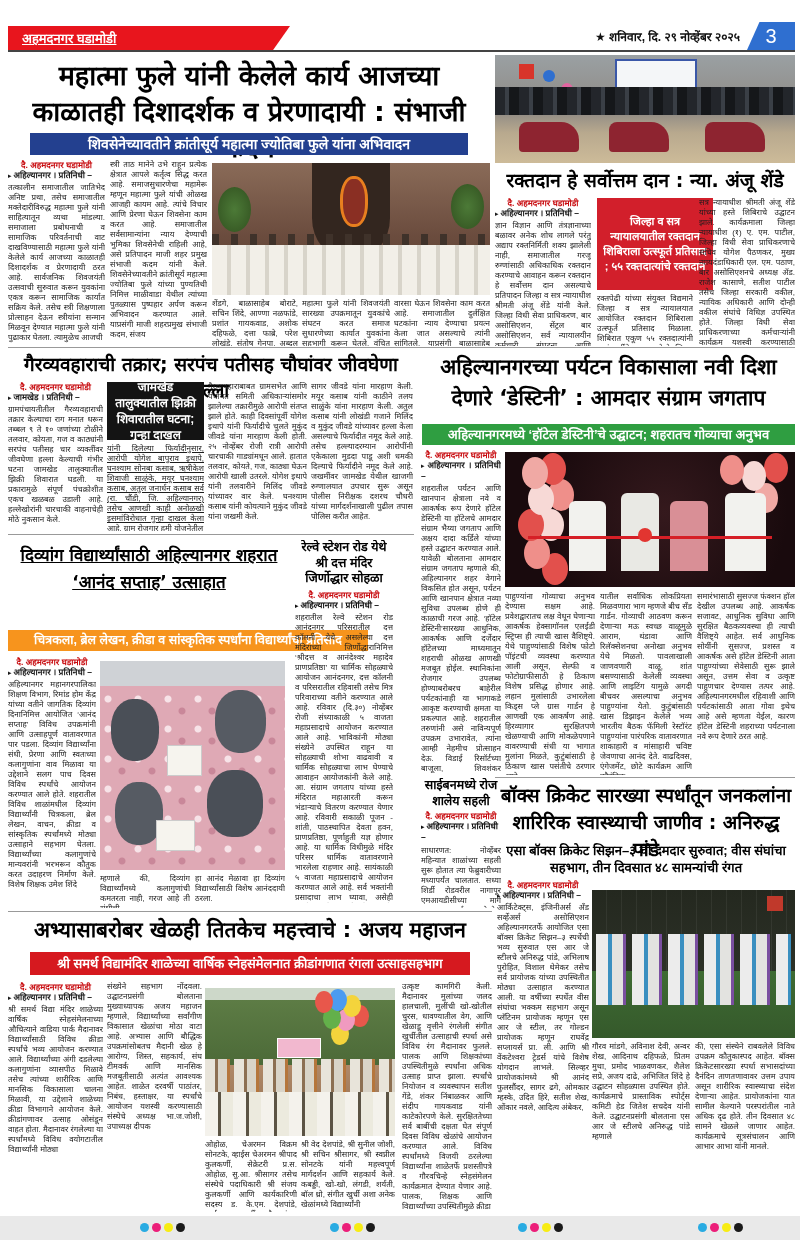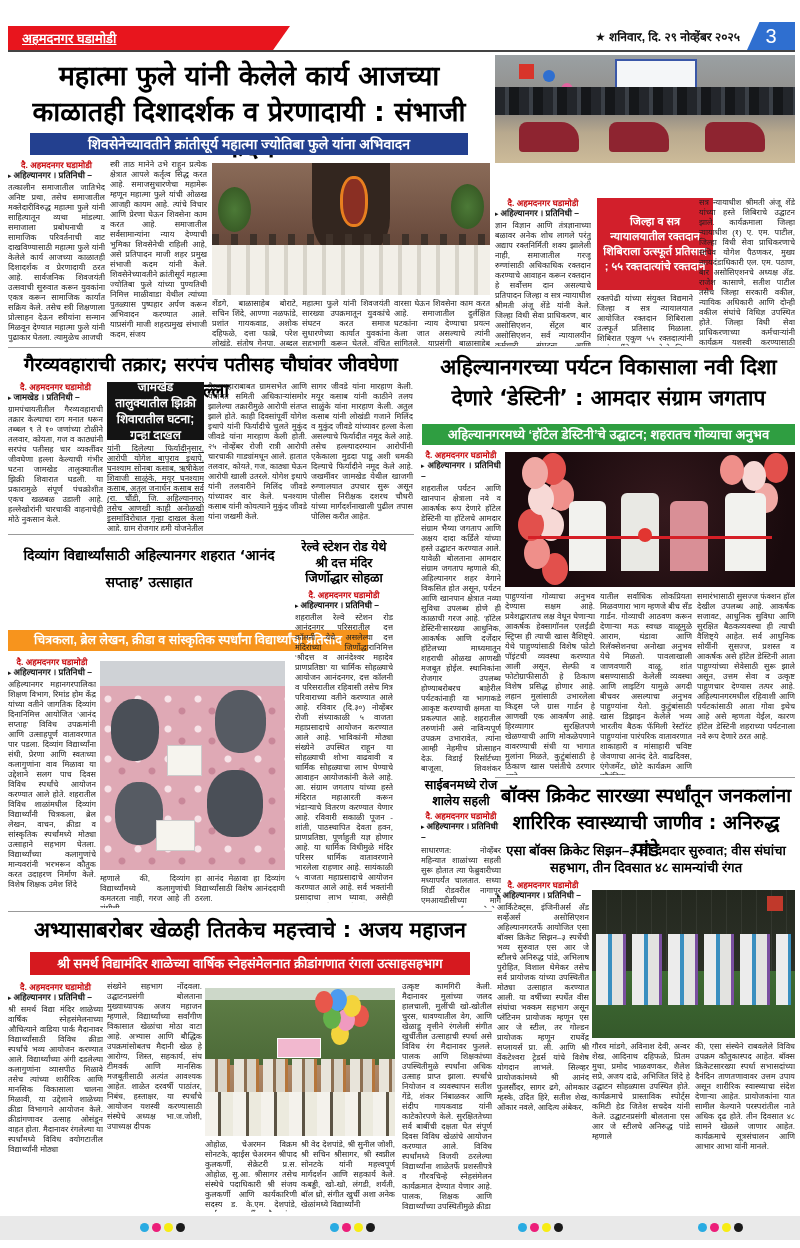--- a/index.html
+++ b/index.html
@@ -76,20 +76,21 @@
   <div class="photo" style="left:495px;top:55px;width:300px;height:108px;background:linear-gradient(180deg,#9aa0a3 0%,#8f8a84 52%,#b8a98e 72%,#cdbb99 100%);">
     <span style="left:40%;top:4%;width:26%;height:40%;background:#f4f6f8;border:2px solid #3a57a8;"></span>
     <span style="left:8%;top:8%;width:5%;height:14%;background:#d8342a;"></span>
     <span style="left:16%;top:14%;width:4%;height:11%;background:#2f6fd0;border-radius:50%;"></span>
     <span style="left:22%;top:26%;width:4%;height:12%;background:#e265a0;border-radius:50%;"></span>
     <span style="left:0;top:30%;width:100%;height:26%;background:repeating-linear-gradient(90deg,#23262b 0 10px,#3a3f46 10px 14px,#15171a 14px 24px);"></span>
     <span style="left:8%;top:62%;width:20%;height:28%;background:#8e2430;border-radius:8px 18px 4px 4px;"></span>
     <span style="left:38%;top:62%;width:20%;height:28%;background:#8e2430;border-radius:8px 18px 4px 4px;"></span>
     <span style="left:70%;top:62%;width:20%;height:28%;background:#8e2430;border-radius:8px 18px 4px 4px;"></span>
   </div>
+  <div class="abs headline" style="left:495px;top:167px;width:300px;font-size:19px;line-height:26px;">रक्तदान हे सर्वोत्तम दान : न्या. अंजू शेंडे</div>
   <div class="abs col" style="left:495px;top:198px;width:96px;height:148px;">
     <div class="byl">
       <div class="byline-paper">दै. अहमदनगर घडामोडी</div>
       <div class="dateline">अहिल्यानगर । प्रतिनिधी –</div>
     </div>
     <span>ज्ञान विज्ञान आणि तंत्रज्ञानाच्या बळावर अनेक शोध लागले परंतु अद्याप रक्तनिर्मिती शक्य झालेली नाही, समाजातील गरजू रुग्णांसाठी अधिकाधिक रक्तदान करण्याचे आवाहन करून रक्तदान हे सर्वोत्तम दान असल्याचे प्रतिपादन जिल्हा व सत्र न्यायाधीश श्रीमती अंजू शेंडे यांनी केले. जिल्हा विधी सेवा प्राधिकरण, बार असोसिएशन, सेंट्रल बार असोसिएशन, सर्व न्यायालयीन कर्मचारी संघटना आणि जनकल्याण</span>
   </div>
   <div class="abs boxhl" style="left:597px;top:198px;width:116px;height:92px;background:#d21f2b;">जिल्हा व सत्र न्यायालयातील रक्तदान शिबिराला उत्स्फूर्त प्रतिसाद ; ५५ रक्तदात्यांचे रक्तदान</div>
   <div class="abs col" style="left:597px;top:294px;width:96px;height:52px;">रक्तपेढी यांच्या संयुक्त विद्यमाने जिल्हा व सत्र न्यायालयात आयोजित रक्तदान शिबिराला उत्स्फूर्त प्रतिसाद मिळाला. शिबिरात एकूण ५५ रक्तदात्यांनी स्वयंस्फूर्तीने रक्तदान केले. जिल्हा व</div>
   <div class="abs col" style="left:699px;top:198px;width:96px;height:148px;">सत्र न्यायाधीश श्रीमती अंजू शेंडे यांच्या हस्ते शिबिराचे उद्घाटन झाले. कार्यक्रमाला जिल्हा न्यायाधीश (१) ए. एम. पाटील, जिल्हा विधी सेवा प्राधिकरणाचे सचिव योगेश पैठणकर, मुख्य न्यायदंडाधिकारी एल. एम. पठाण, बार असोसिएशनचे अध्यक्ष ॲड. राजेश कासाणे, सतीश पाटील तसेच जिल्हा सरकारी वकील, न्यायिक अधिकारी आणि दोन्ही वकील संघांचे विधिज्ञ उपस्थित होते. जिल्हा विधी सेवा प्राधिकरणाच्या कर्मचाऱ्यांनी कार्यक्रम यशस्वी करण्यासाठी विशेष परिश्रम घेतले.</div>
@@ -128,21 +129,21 @@
     <span style="left:40%;top:30%;width:13%;height:58%;background:#e9e9e4;border-radius:6px 6px 0 0;"></span>
     <span style="left:57%;top:36%;width:13%;height:52%;background:#d98f96;border-radius:6px 6px 0 0;"></span>
     <span style="left:76%;top:30%;width:14%;height:58%;background:#f2f2ee;border-radius:6px 6px 0 0;"></span>
     <span style="left:8%;top:62%;width:84%;height:3px;background:#d61f26;"></span>
     <span style="left:46%;top:56%;width:14px;height:14px;border-radius:50%;background:#e23530;"></span>
   </div>
   <div class="abs col" style="left:505px;top:592px;width:90px;height:183px;">पाहुण्यांना गोव्याचा अनुभव देण्यास सक्षम आहे. प्रवेशद्वारातच लक्ष वेधून घेणाऱ्या आकर्षक हेक्सागॉनल एलईडी स्ट्रिप्स ही त्याची खास वैशिष्ट्ये. येथे पाहुण्यांसाठी विशेष फोटो पॉइंटची व्यवस्था करण्यात आली असून, सेल्फी व फोटोग्राफीसाठी हे ठिकाण विशेष प्रसिद्ध होणार आहे. लहान मुलांसाठी उभारलेला किड्स प्ले ग्रास गार्डन हे आणखी एक आकर्षण आहे. हिरव्यागार सुरक्षितपणे खेळण्याची आणि मोकळेपणाने वावरण्याची संधी या भागात मुलांना मिळते, कुटुंबांसाठी हे ठिकाण खास पसंतीचे ठरणार आहे.</div>
   <div class="abs col" style="left:600px;top:592px;width:92px;height:183px;">यातील सर्वाधिक लोकप्रियता मिळवणारा भाग म्हणजे बीच सँड गार्डन. गोव्याची आठवण करून देणाऱ्या मऊ स्वच्छ वाळूमुळे आराम, थंडावा आणि रिलॅक्सेशनचा अनोखा अनुभव येथे मिळतो. पावलाखाली जाणवणारी वाळू, शांत बसण्यासाठी केलेली व्यवस्था आणि लाइटिंग यामुळे अगदी बीचवर असल्याचा अनुभव पाहुण्यांना येतो. कुटुंबांसाठी खास डिझाइन केलेले भव्य भारतीय बैठक फॅमिली रेस्टॉरंट पाहुण्यांना पारंपरिक वातावरणात शाकाहारी व मांसाहारी चविष्ट जेवणाचा आनंद देते. वाढदिवस, एंगेजमेंट, छोटे कार्यक्रम आणि कौटुंबिक</div>
   <div class="abs col" style="left:697px;top:592px;width:98px;height:183px;">समारंभासाठी सुसज्ज फंक्शन हॉल देखील उपलब्ध आहे. आकर्षक सजावट, आधुनिक सुविधा आणि सुरक्षित बैठकव्यवस्था ही त्याची वैशिष्ट्ये आहेत. सर्व आधुनिक सोयींनी सुसज्ज, प्रशस्त व आकर्षक असे हॉटेल डेस्टिनी आता पाहुण्यांच्या सेवेसाठी सुरू झाले असून, उत्तम सेवा व उत्कृष्ट पाहुणचार देण्यास तत्पर आहे. अहिल्यानगरमधील रहिवाशी आणि पर्यटकांसाठी आता गोवा इथेच आहे असे म्हणता येईल, कारण हॉटेल डेस्टिनी शहराच्या पर्यटनाला नवे रूप देणारे ठरत आहे.</div>
 
-  <div class="abs headline" style="left:8px;top:542px;width:282px;font-size:14px;line-height:27px;">दिव्यांग विद्यार्थ्यांसाठी अहिल्यानगर शहरात ‘आनंद सप्ताह’ उत्साहात</div>
+  <div class="abs headline" style="left:8px;top:542px;width:282px;font-size:17px;line-height:27px;text-decoration:underline;">दिव्यांग विद्यार्थ्यांसाठी अहिल्यानगर शहरात ‘आनंद सप्ताह’ उत्साहात</div>
   <div class="abs banner" style="left:8px;top:630px;width:360px;height:21px;font-size:12.5px;line-height:21px;background:#f7941d;">चित्रकला, ब्रेल लेखन, क्रीडा व सांस्कृतिक स्पर्धांना विद्यार्थ्यांचा प्रतिसाद</div>
   <div class="abs col" style="left:8px;top:657px;width:88px;height:251px;">
     <div class="byl">
       <div class="byline-paper">दै. अहमदनगर घडामोडी</div>
       <div class="dateline">अहिल्यानगर । प्रतिनिधी –</div>
     </div>
     <span>अहिल्यानगर महानगरपालिका शिक्षण विभाग, रिमांड होम केंद्र यांच्या वतीने जागतिक दिव्यांग दिनानिमित्त आयोजित ‘आनंद सप्ताह’ विविध उपक्रमांनी आणि उत्साहपूर्ण वातावरणात पार पडला. दिव्यांग विद्यार्थ्यांना संधी, प्रेरणा आणि स्वतःच्या कलागुणांना वाव मिळावा या उद्देशाने सलग पाच दिवस विविध स्पर्धांचे आयोजन करण्यात आले होते. शहरातील विविध शाळांमधील दिव्यांग विद्यार्थ्यांनी चित्रकला, ब्रेल लेखन, वाचन, क्रीडा व सांस्कृतिक स्पर्धांमध्ये मोठ्या उत्साहाने सहभाग घेतला. विद्यार्थ्यांच्या कलागुणांचे मान्यवरांनी भरभरून कौतुक करत उदाहरण निर्माण केले. विशेष शिक्षक उमेश शिंदे</span>
   </div>
   <div class="photo" style="left:100px;top:661px;width:185px;height:209px;background:#dfa9b5;background-image:radial-gradient(circle at 8px 8px,#f7e3e8 3px,transparent 4px),radial-gradient(circle at 22px 20px,#c98799 3px,transparent 4px);background-size:30px 30px;">
     <span style="left:0;top:0;width:100%;height:12%;background:#cfd2d6;"></span>

